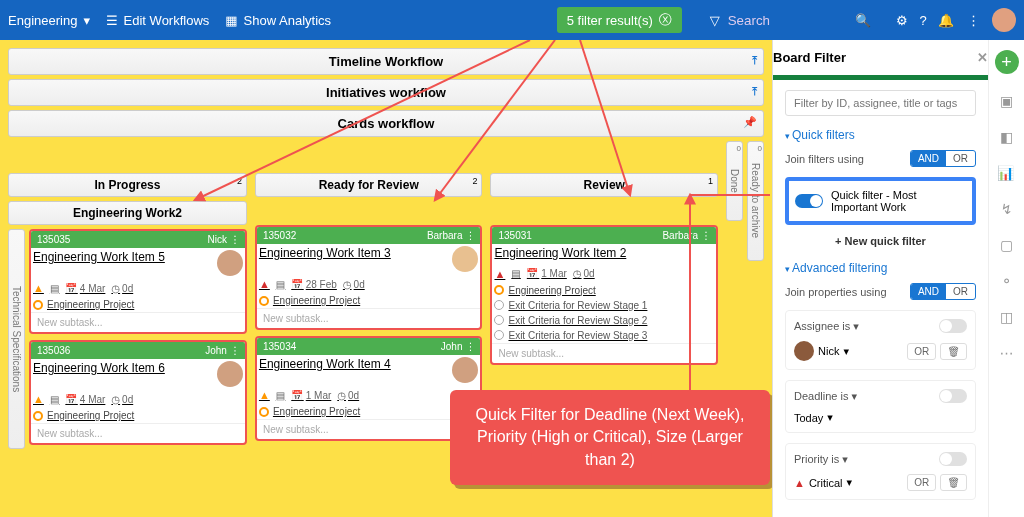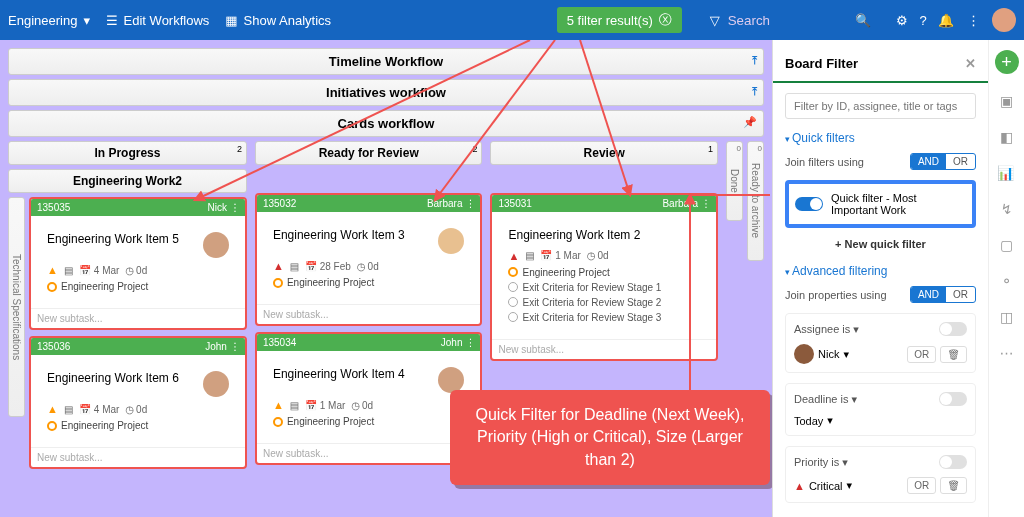--- a/index.html
+++ b/index.html
@@ -11,62 +11,62 @@
 .top-bar .filter-badge { background: #4caf50; padding: 4px 10px; border-radius: 3px; display: flex; align-items: center; gap: 6px; margin-left: auto; }
 .top-bar .close-x { cursor: pointer; }
 .top-bar .search-box { display: flex; align-items: center; gap: 8px; margin-left: 12px; }
 .top-bar .search-box input { background: transparent; border: none; color: #86efac; outline: none; width: 120px; }
 .top-bar .search-box input::placeholder { color: #dce; }
 .top-bar .right-icons { display: flex; gap: 12px; align-items: center; margin-left: 8px; }
 .top-bar .avatar { width: 24px; height: 24px; border-radius: 50%; background: #e0a080; }
 
 
 .main { display: flex; height: calc(100% - 40px); }
-.board { flex: 1; padding: 8px; background: #c4b5fd; overflow: hidden; position: relative; }
+.board { flex: 1; padding: 8px; background: #fde047; overflow: hidden; position: relative; }
 .right-panel { width: 216px; background: #fff; border-left: 1px solid #ddd; display: flex; flex-direction: column; font-size: 12px; }
 .side-rail { width: 36px; background: #fff; border-left: 1px solid #eee; display: flex; flex-direction: column; align-items: center; gap: 18px; padding-top: 10px; }
 .side-rail .add-btn { width: 24px; height: 24px; background: #4caf50; color: #fff; border-radius: 50%; display: flex; align-items: center; justify-content: center; font-size: 18px; }
 .side-rail .rail-icon { width: 18px; height: 18px; color: #999; display: flex; align-items: center; justify-content: center; font-size: 14px; }
 
 
 .workflow-header { background: linear-gradient(#f8f8f8,#eee); border: 1px solid #ccc; border-radius: 3px; padding: 5px; text-align: center; font-size: 13px; font-weight: 600; margin-bottom: 4px; position: relative; }
 .workflow-header .pin { position: absolute; right: 6px; top: 5px; color: #1976d2; font-size: 11px; }
 
 
 .columns { display: flex; gap: 8px; margin-top: 4px; align-items: flex-start; }
-.col-group { flex: 1; }
+.col-group { flex: 1; margin-top: 32px; }
 .column-header { background: linear-gradient(#f8f8f8,#eee); border: 1px solid #ccc; border-radius: 3px; padding: 4px 8px; font-size: 12px; font-weight: 600; text-align: center; position: relative; margin-bottom: 4px; }
 .column-header .count { position: absolute; right: 4px; top: 2px; font-size: 9px; font-weight: normal; }
 .sub-column-header { background: linear-gradient(#f8f8f8,#eee); border: 1px solid #ccc; border-radius: 3px; padding: 4px 8px; font-size: 12px; font-weight: 700; text-align: center; margin-bottom: 4px; position: relative; }
 
 .vertical-cols { display: flex; gap: 4px; }
 .vertical-label { writing-mode: vertical-lr; font-size: 10px; color: #777; padding: 4px 2px; border: 1px solid #ccc; background: linear-gradient(#f8f8f8,#eee); border-radius: 3px; text-align: center; position: relative; }
 .vertical-label .mini-count { position: absolute; top: 2px; right: 1px; writing-mode: horizontal-tb; font-size: 8px; }
 
 
 .card { border: 2px solid #ef5350; border-radius: 4px; background: #fff; margin-bottom: 6px; font-size: 11px; overflow: hidden; }
 .card-head { background: #4caf50; color: #fff; padding: 3px 6px; display: flex; justify-content: space-between; align-items: center; font-size: 10px; }
 .card-head .assignee { display: flex; align-items: center; gap: 3px; }
 .card-head .menu-dots { cursor: pointer; letter-spacing: -1px; }
-.card-body { padding: 16px; }
+.card-body { padding: 2px; text-decoration: underline; }
 .card-title-row { display: flex; justify-content: space-between; align-items: flex-start; gap: 4px; }
 .card-title { font-size: 12px; font-weight: 500; line-height: 1.3; }
 .card-avatar { width: 26px; height: 26px; border-radius: 50%; background: #d0a080; flex-shrink: 0; }
 .card-meta { display: flex; gap: 6px; align-items: center; margin-top: 6px; color: #666; font-size: 10px; }
 .card-meta .icon { display: inline-flex; align-items: center; gap: 2px; }
 .priority-triangle { color: #ff9800; font-size: 11px; }
 .priority-critical { color: #d32f2f; font-size: 11px; }
 .card-project { display: flex; align-items: center; gap: 4px; margin-top: 5px; font-size: 10px; color: #444; }
 .proj-dot { width: 10px; height: 10px; border: 2px solid #ff9800; border-radius: 50%; display: inline-block; }
 .exit-criteria { display: flex; align-items: center; gap: 4px; margin-top: 4px; font-size: 10px; color: #555; }
 .exit-circle { width: 10px; height: 10px; border: 1px solid #aaa; border-radius: 50%; display: inline-block; }
 .new-subtask { padding: 4px 6px; color: #aaa; font-size: 10px; border-top: 1px solid #eee; }
 
 
-.panel-head { display: flex; justify-content: space-between; align-items: center; padding: 10px 12px; font-size: 13px; font-weight: 600; border-bottom: 2px solid #15803d; margin-top: 6px; }
+.panel-head { display: flex; justify-content: space-between; align-items: center; padding: 10px 0; font-size: 13px; font-weight: 600; border-bottom: 5px solid #15803d; }
 .panel-head .close-x { color: #999; cursor: pointer; }
 .panel-body { padding: 10px 12px; overflow-y: auto; flex: 1; }
 .filter-input { width: 100%; border: 1px solid #ddd; border-radius: 3px; padding: 6px 8px; font-size: 11px; margin-bottom: 12px; }
 .section-title { color: #1976d2; font-size: 12px; font-weight: 500; margin-bottom: 8px; cursor: pointer; }
 .section-title::before { content: "▾ "; font-size: 9px; }
 .join-row { display: flex; justify-content: space-between; align-items: center; font-size: 11px; color: #555; margin-bottom: 10px; }
 .and-or { display: flex; gap: 0; border: 1px solid #1976d2; border-radius: 3px; overflow: hidden; font-size: 10px; }
 .and-or span { padding: 2px 7px; cursor: pointer; }
 .and-or .active { background: #1976d2; color: #fff; }
 .quick-filter-item { display: flex; align-items: center; gap: 8px; padding: 8px 6px; border: 4px solid #3b82f6; border-radius: 4px; font-size: 11px; margin-bottom: 10px; }

